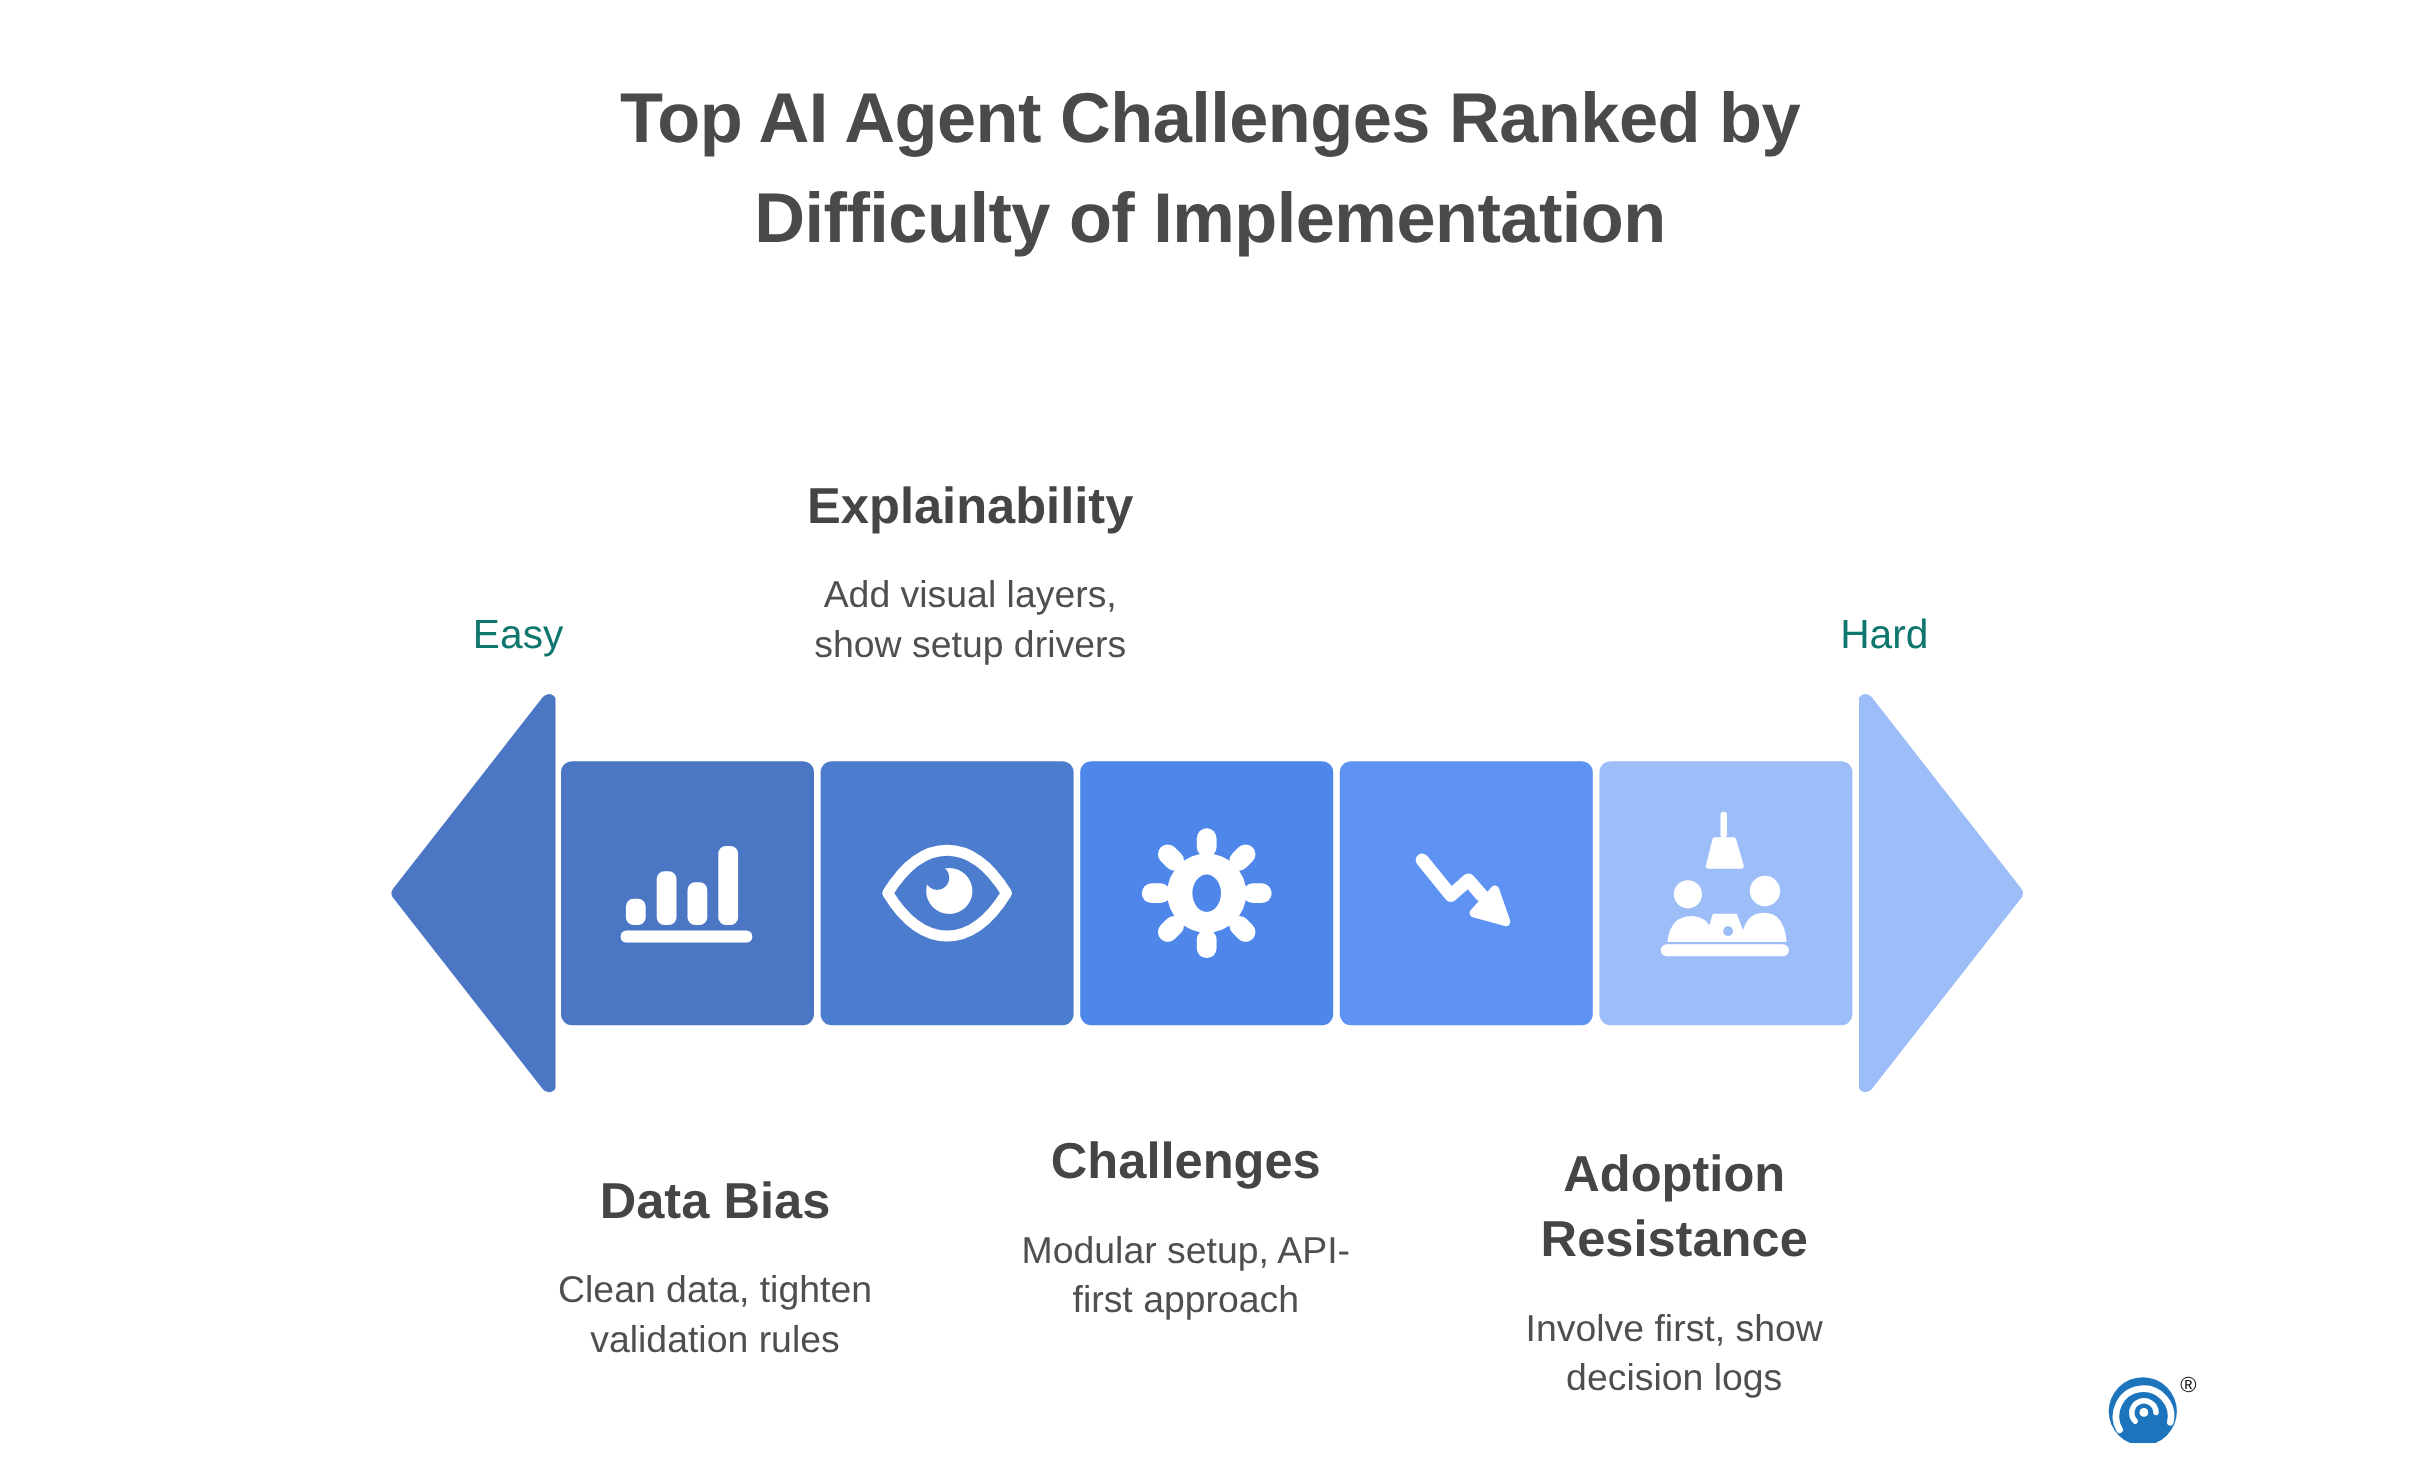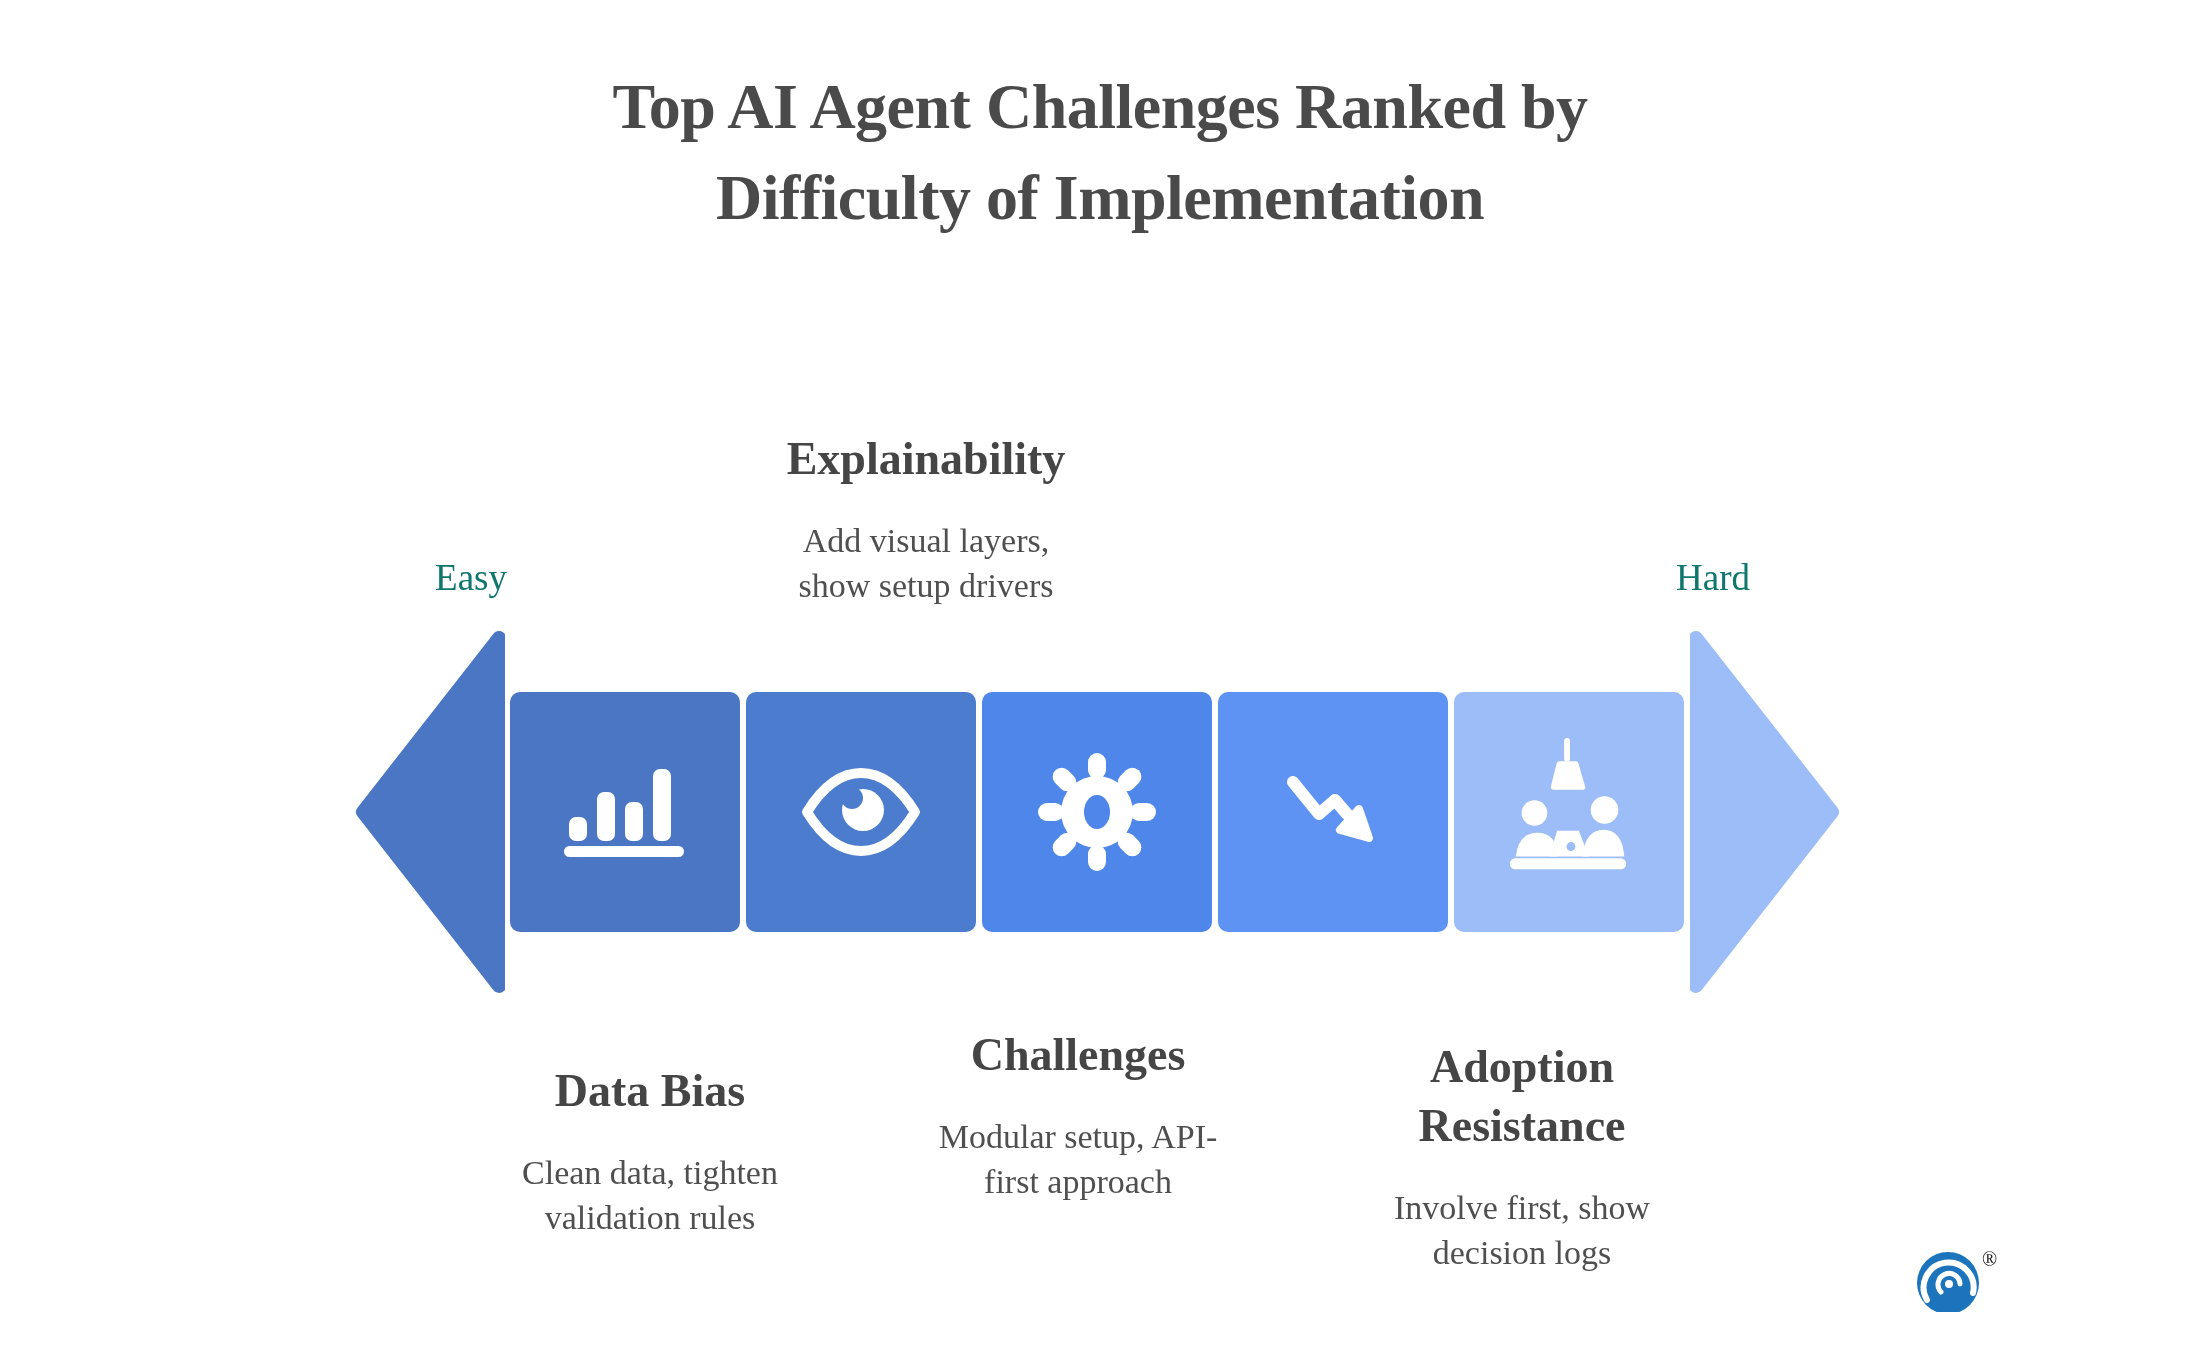--- a/index.html
+++ b/index.html
@@ -1,18 +1,18 @@
 <!DOCTYPE html>
 <html><head>
 <meta charset="utf-8">
 <style>
   html,body{margin:0;padding:0;background:#ffffff;}
   .canvas{
     position:relative;width:2200px;height:1312px;background:#ffffff;
-    font-family:Liberation Serif, serif;overflow:hidden;
+    font-family:Liberation Sans, sans-serif;overflow:hidden;
   }
   .title{
     position:absolute;top:62px;left:0;width:100%;text-align:center;
     font-size:64px;font-weight:bold;color:#4a4a4a;line-height:1.42;
     white-space:pre-line;letter-spacing:-0.5px;
   }
   .axis-label{
     position:absolute;font-size:37px;color:#0f766e;
     transform:translateX(-50%);white-space:nowrap;
   }
@@ -107,21 +107,21 @@
       <circle cx="25" cy="76" r="13" fill="#ffffff"></circle>
       <circle cx="96" cy="73" r="14" fill="#ffffff"></circle>
       <path d="M6,120 Q9,96 28,96 Q47,96 49,120 Z" fill="#ffffff"></path>
       <path d="M74,120 Q76,93 95,93 Q114,93 116,120 Z" fill="#ffffff"></path>
       <polygon points="48,94 70,94 80,120 40,120" fill="#ffffff"></polygon>
       <circle cx="62" cy="110" r="4.5" fill="currentColor"></circle>
       <rect x="0" y="122" width="118" height="11" rx="5.5" fill="#ffffff"></rect>
     </svg>
   </div>
 
-  <div class="step-label" style="left:926px;top:430px">
+  <div class="step-label" style="left:882px;top:430px">
     <h3>Explainability</h3>
     <p>Add visual layers,
 show setup drivers</p>
   </div>
 
 
   <div class="step-label" style="left:650px;top:1062px">
     <h3>Data Bias</h3>
     <p>Clean data, tighten
 validation rules</p>

